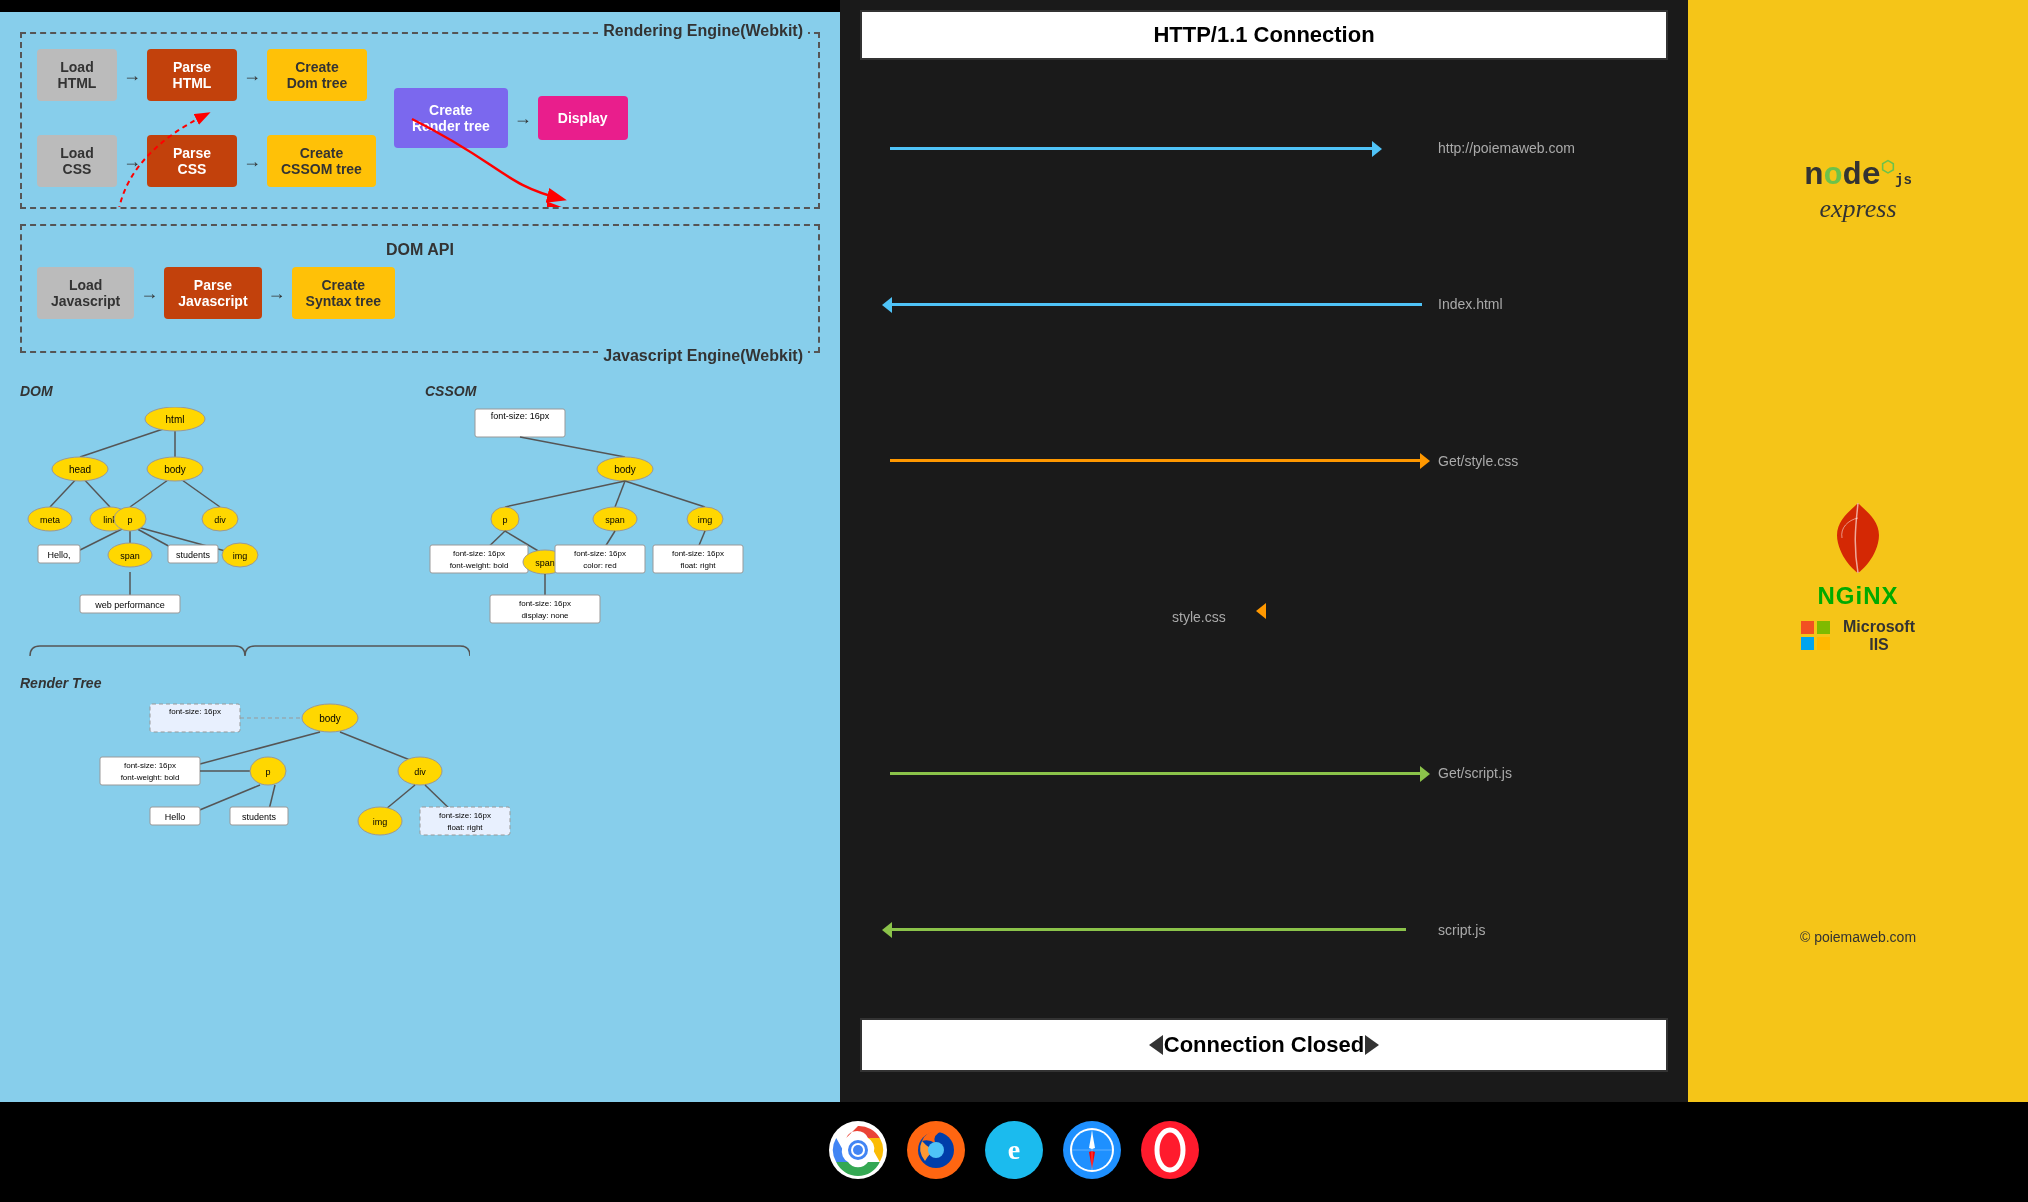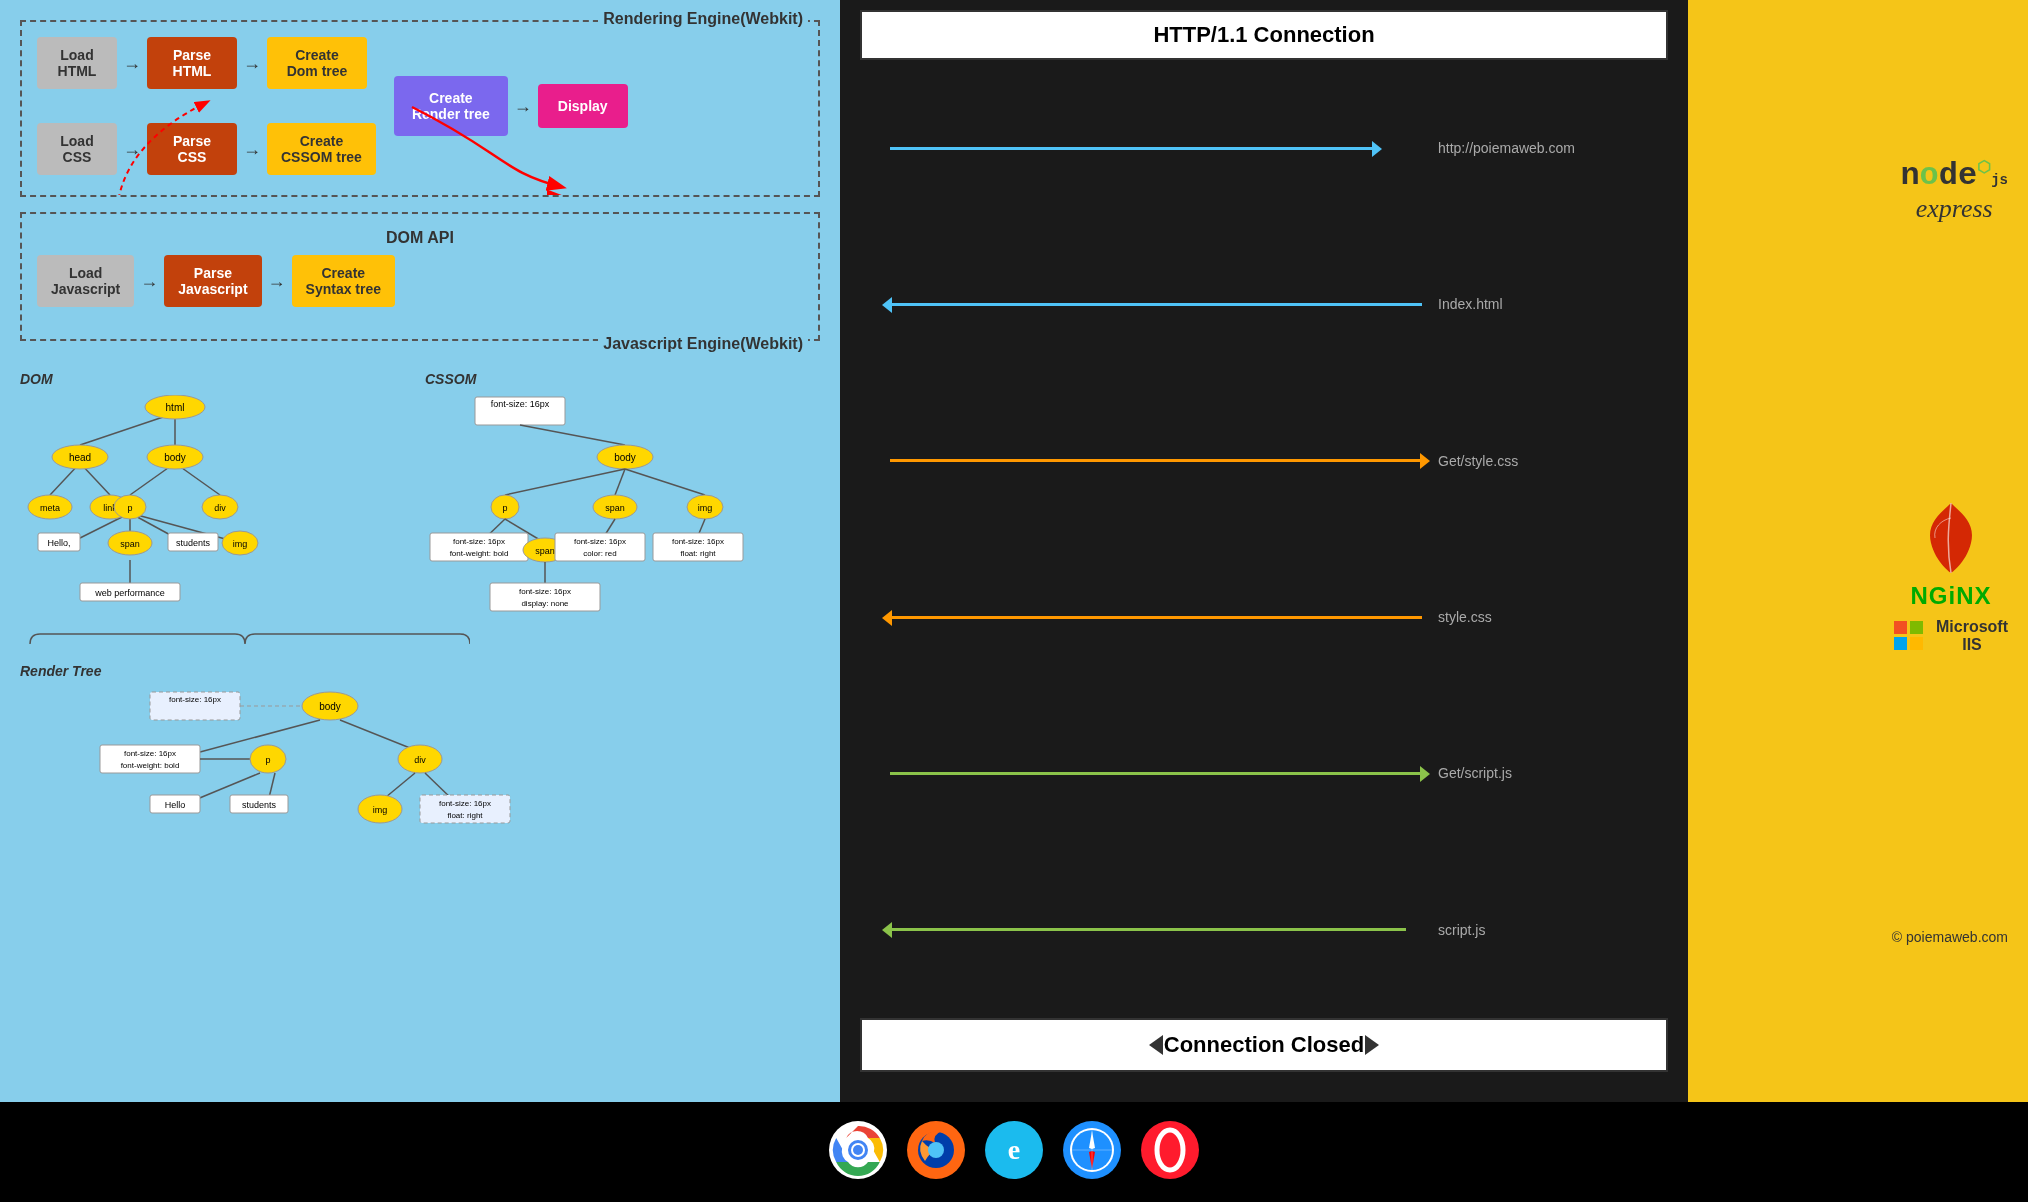--- a/index.html
+++ b/index.html
@@ -7,20 +7,21 @@
 
     .main-area { display: flex; flex: 1; overflow: hidden; }
 
     
     .left-panel {
       width: 840px;
       background: #87CEEB;
       padding: 20px;
       position: relative;
       flex-shrink: 0;
+      margin-top: 12px;
     }
 
     
     .rendering-engine-box {
       border: 2px dashed #555;
       padding: 15px 15px 20px 15px;
       position: relative;
       margin-bottom: 10px;
     }
     .rendering-engine-label {
@@ -179,21 +180,21 @@
       margin: 10px 20px;
       border: 2px solid #333;
     }
 
     
     .right-panel {
       width: 340px;
       background: #F5C518;
       display: flex;
       flex-direction: column;
-      align-items: flex-end;
+      align-items: center;
       justify-content: space-around;
       padding: 20px;
       flex-shrink: 0;
     }
     .iis-logo {
       display: flex;
       align-items: center;
       gap: 12px;
       font-size: 18px;
       font-weight: bold;
@@ -500,21 +501,21 @@
       <div class="mid-row">
         <div style="display:flex;align-items:center;width:100%;">
           <div style="flex:1;height:3px;background:#FF9800;position:relative;">
             <div style="position:absolute;right:-8px;top:-6px;width:0;height:0;border-top:8px solid transparent;border-bottom:8px solid transparent;border-left:10px solid #FF9800;"></div>
           </div>
           <div style="color:#aaa;font-size:14px;margin-left:16px;min-width:200px;">Get/style.css</div>
         </div>
       </div>
 
       <div class="mid-row">
-        <div style="display:flex;align-items:center;width:100%;">
+        <div style="display:flex;align-items:center;width:100%;flex-direction:column;">
           <div style="flex:1;height:3px;background:#FF9800;position:relative;">
             <div style="position:absolute;left:-8px;top:-6px;width:0;height:0;border-top:8px solid transparent;border-bottom:8px solid transparent;border-right:10px solid #FF9800;"></div>
           </div>
           <div style="color:#aaa;font-size:14px;margin-left:16px;min-width:200px;">style.css</div>
         </div>
       </div>
 
       <div class="mid-row">
         <div style="display:flex;align-items:center;width:100%;">
           <div style="flex:1;height:3px;background:#8BC34A;position:relative;">

